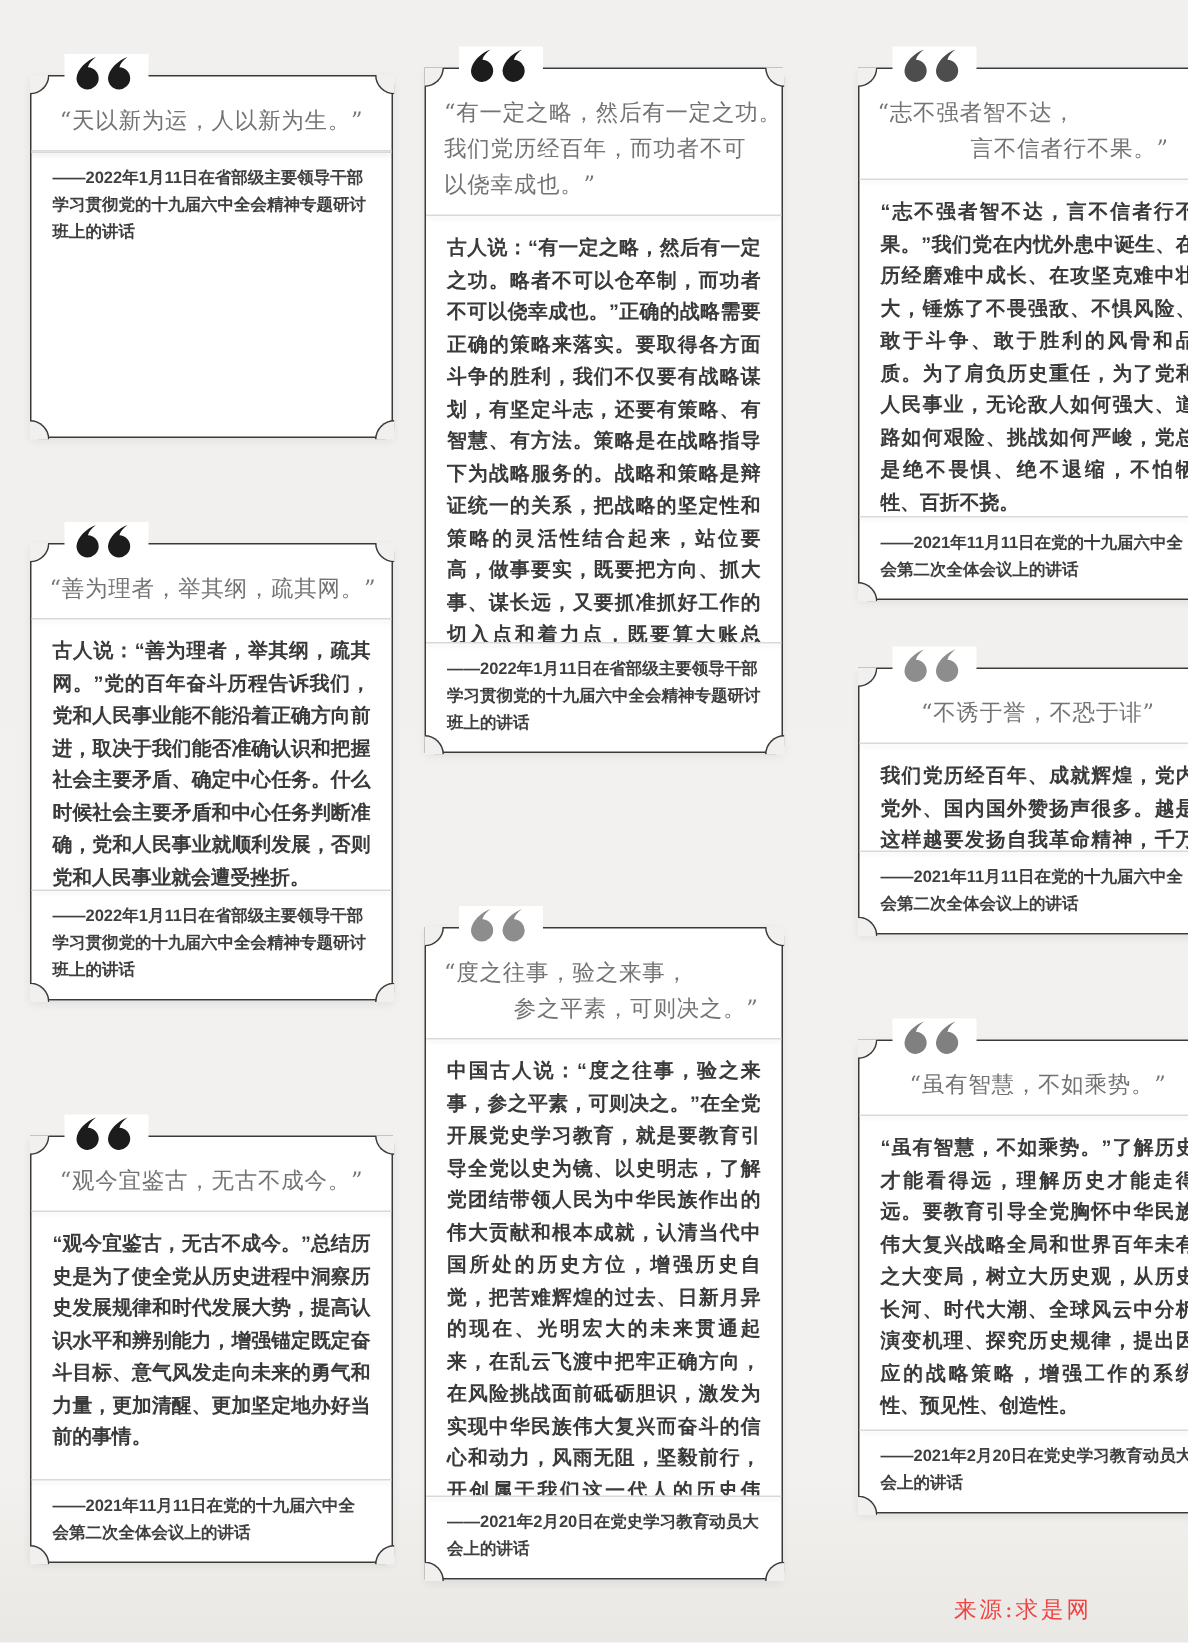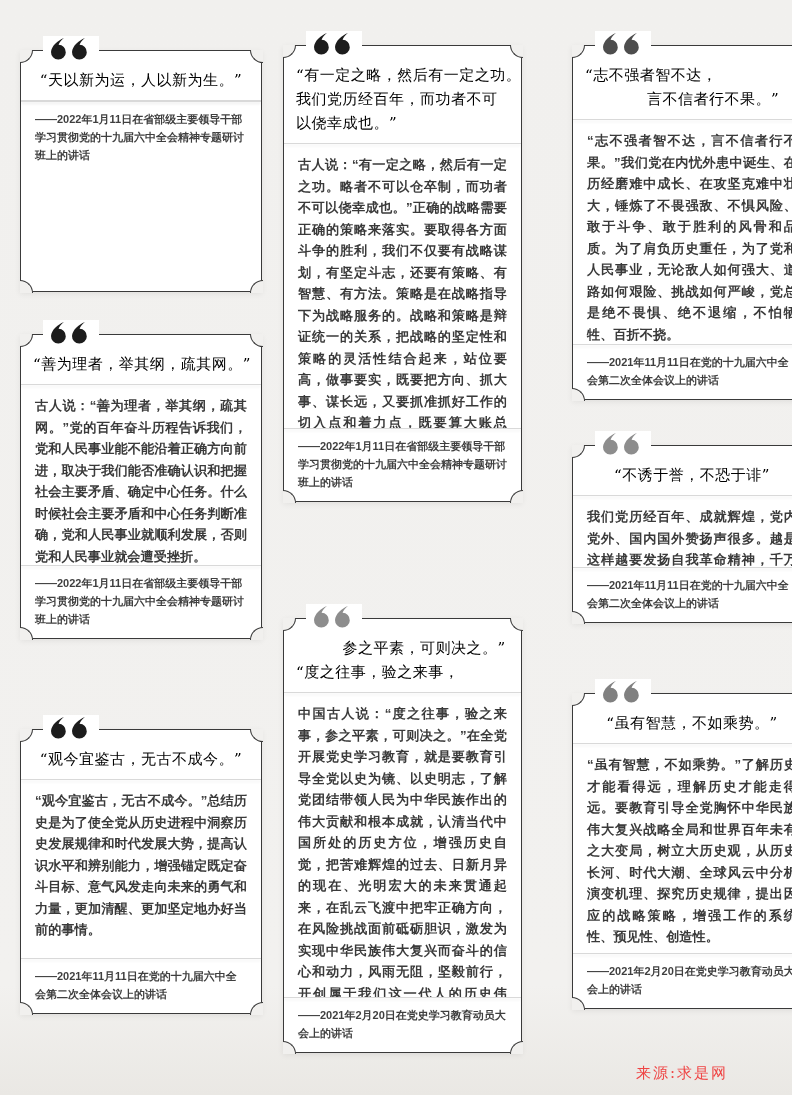--- a/index.html
+++ b/index.html
@@ -16,21 +16,21 @@
   .col3{left:572px;width:240px;}
 
   .card{
     position:relative;background:#ffffff;
     border:1.5px solid #3a3a3a;box-sizing:border-box;
     display:flex;flex-direction:column;
     box-shadow:0 2px 6px rgba(0,0,0,0.07);
   }
   
   .c0{margin-top:50px;height:242px;}
-  .c1{margin-top:42px;height:305px;}
+  .c1{margin-top:70px;height:305px;}
   .c2{margin-top:90px;height:285px;}
   .c3{margin-top:45px;height:457px;}
   .c4{margin-top:116px;height:435px;}
   .c5{margin-top:45px;height:355px;}
   .c6{margin-top:45px;height:178px;}
   .c7{margin-top:70px;height:316px;}
 
   
   .cn{position:absolute;width:13px;height:13px;background:#f1f0ee;box-sizing:border-box;border:0 solid #3a3a3a;}
   .cn-tl{top:-1.5px;left:-1.5px;border-right-width:1.5px;border-bottom-width:1.5px;border-radius:0 0 100% 0;}
@@ -46,21 +46,21 @@
   }
   .qmark svg{display:block;margin-top:1px;}
 
   .head{padding:17px 12px 8px;}
   .head.center{text-align:center;}
   .head.left{text-align:left;}
   .title-line{
     display:block;white-space:nowrap;
     font-family:"DejaVu Serif","Liberation Serif",serif;
     font-size:15px;line-height:24px;letter-spacing:0.5px;
-    color:#000000;font-weight:500;
+    color:#737373;font-weight:500;
   }
   .title-line:empty{display:none;}
 
   .divider{height:1px;background:#d9d9d9;box-shadow:0 2px 3px rgba(0,0,0,0.08);flex:none;}
 
   .bodytext{
     flex:1 1 auto;min-height:0;overflow:hidden;
     padding:10px 14px;
     font-size:13.2px;line-height:21.5px;font-weight:600;
     color:#3a3a3a;text-align:justify;word-break:break-all;
@@ -176,22 +176,22 @@
       <span class="cn cn-tr"></span>
       <span class="cn cn-bl"></span>
       <span class="cn cn-br"></span>
       <span class="qmark">
         <svg width="44" height="24" viewBox="0 0 44 24" fill="#8d8d8d">
           <path d="M15 1 C8.5 3.5 2.5 9 2 15 A7.4 7.4 0 1 0 9.6 7.8 C10.3 5.2 12.4 2.9 15 1 Z"></path>
           <path d="M36 1 C29.5 3.5 23.5 9 23 15 A7.4 7.4 0 1 0 30.6 7.8 C31.3 5.2 33.4 2.9 36 1 Z"></path>
         </svg>
       </span>
       <div class="head left">
+        <span class="title-line">“度之往事，验之来事，</span>
         <span class="title-line">　　　参之平素，可则决之。”</span>
-        <span class="title-line">“度之往事，验之来事，</span>
       </div>
       <div class="divider"></div>
       <div class="bodytext">中国古人说：“度之往事，验之来事，参之平素，可则决之。”在全党开展党史学习教育，就是要教育引导全党以史为镜、以史明志，了解党团结带领人民为中华民族作出的伟大贡献和根本成就，认清当代中国所处的历史方位，增强历史自觉，把苦难辉煌的过去、日新月异的现在、光明宏大的未来贯通起来，在乱云飞渡中把牢正确方向，在风险挑战面前砥砺胆识，激发为实现中华民族伟大复兴而奋斗的信心和动力，风雨无阻，坚毅前行，开创属于我们这一代人的历史伟业。</div>
       <div class="divider"></div>
       <div class="src">——2021年2月20日在党史学习教育动员大会上的讲话</div>
     </div>
 
   </div>
 
   <div class="col col3">

